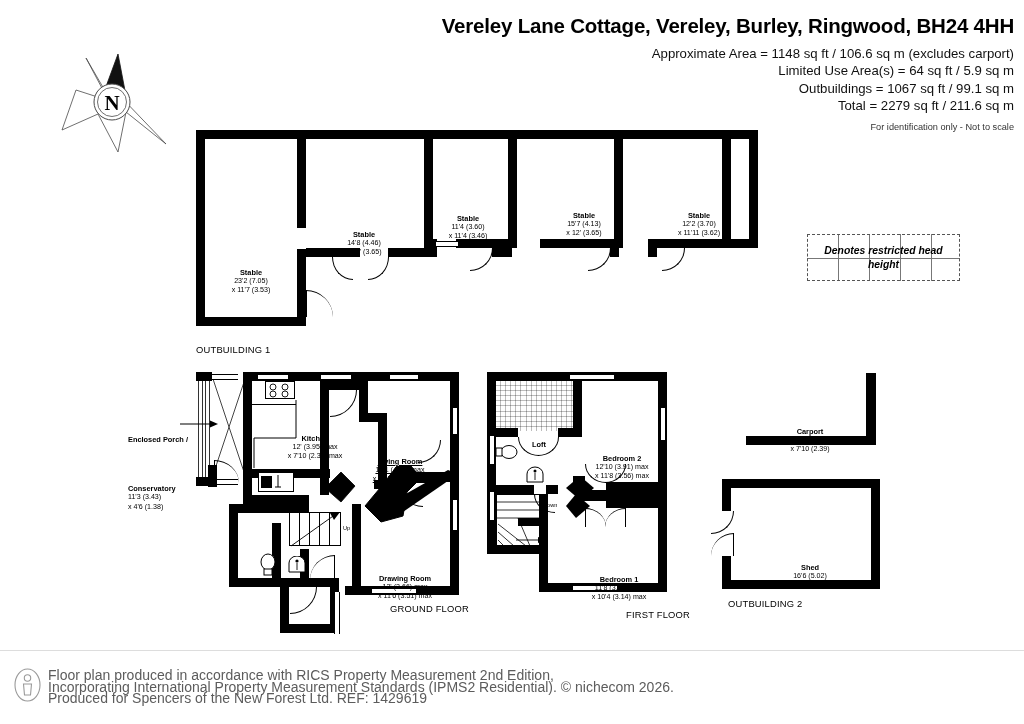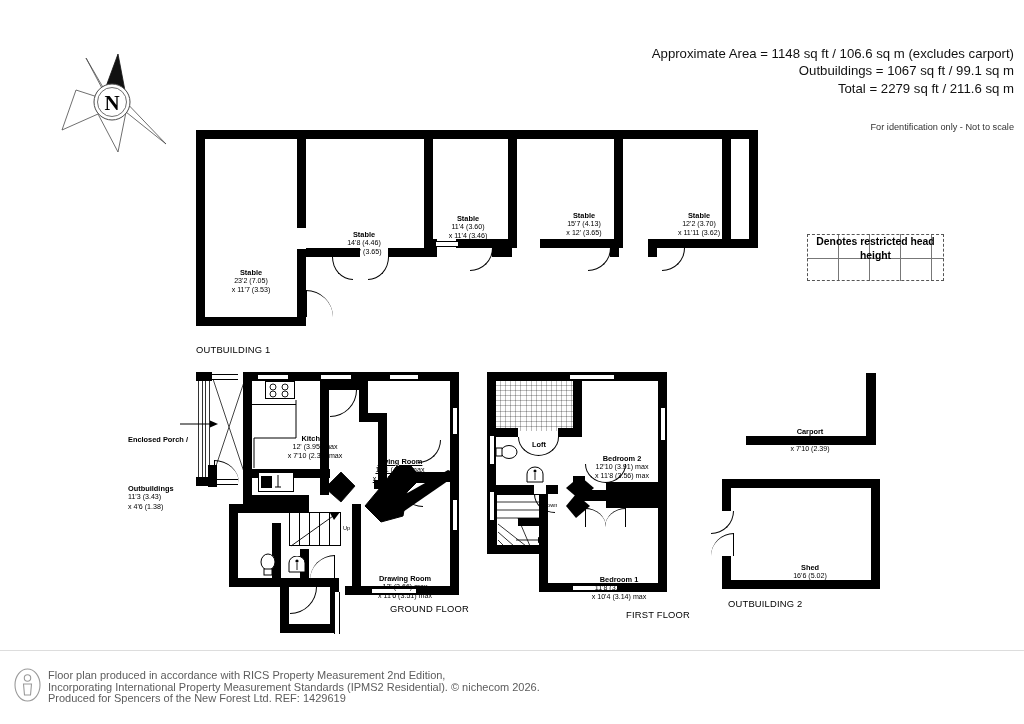--- a/index.html
+++ b/index.html
@@ -48,26 +48,26 @@
   .winv{position:absolute;background:#fff;border-left:1.4px solid #000;border-right:1.4px solid #000;box-sizing:border-box;}
   
   .arc{position:absolute;border:1.1px solid #000;background:transparent;}
   .arc-tr{border-top:none;border-right:none;border-radius:0 0 0 100%;}
   .arc-tl{border-top:none;border-left:none;border-radius:0 0 100% 0;}
   .arc-br{border-bottom:none;border-right:none;border-radius:0 100% 0 0;}
   .arc-bl{border-bottom:none;border-left:none;border-radius:100% 0 0 0;}
 
   
   #legend{
-    left:807px;top:234px;width:137px;height:47px;
+    left:807px;top:234px;width:153px;height:47px;
     border:1.3px dashed #555;box-sizing:border-box;
     background:
       repeating-linear-gradient(to right, transparent 0 30px, #777 30px 31px),
       repeating-linear-gradient(to bottom, transparent 0 23px, #777 23px 24px);
-    display:flex;align-items:flex-start;justify-content:center;
+    display:flex;align-items:center;justify-content:center;font-style:italic;
   }
   #legend span{
     font-size:10.4px;font-weight:bold;line-height:13.5px;text-align:center;color:#000;
   }
 
   
   .hatch{
     position:absolute;
     background:repeating-linear-gradient(to right,#fff 0 4.1px,#bdbdbd 4.1px 5.1px),
                repeating-linear-gradient(to bottom,#fff 0 4.1px,#bdbdbd 4.1px 5.1px);
@@ -77,32 +77,34 @@
   
   .glass{position:absolute;border:1.2px solid #333;background:#fff;box-sizing:border-box;}
 
   
   .stair{position:absolute;border:1.1px solid #000;background:#fff;box-sizing:border-box;}
   .stairline{position:absolute;background:#000;}
   .uptxt{position:absolute;font-size:5.6px;color:#000;}
 
   
   .fix{position:absolute;border:1.1px solid #000;background:#fff;box-sizing:border-box;}
-  #foottext{left:48px;top:670px;font-size:11px;line-height:11.6px;color:#5c5c5c;}
+  #foottext{left:48px;top:670px;font-size:14px;line-height:11.6px;color:#5c5c5c;}
   #footicon{left:14px;top:668px;width:27px;height:34px;}
   .sep{position:absolute;left:0;top:650px;width:1024px;height:1px;background:#ddd;}
 </style>
 </head>
 <body>
 
 <div id="stage">
 
+  <div class="abs" id="title">Vereley Lane Cottage, Vereley, Burley, Ringwood, BH24 4HH</div>
 
   <div class="abs" id="areas">
     <div>Approximate Area = 1148 sq ft / 106.6 sq m (excludes carport)</div>
+    <div>Limited Use Area(s) = 64 sq ft / 5.9 sq m</div>
     <div>Outbuildings = 1067 sq ft / 99.1 sq m</div>
     <div>Total = 2279 sq ft / 211.6 sq m</div>
   </div>
   <div class="abs" id="ident">For identification only - Not to scale</div>
 
   <div class="abs" id="compass">
     <svg width="110" height="105" viewBox="0 0 110 105">
       <g stroke="#4a4a4a" stroke-width="0.8" fill="#ffffff">
         <polygon points="55,50 18,38 4,78 40,62"></polygon>
         <polygon points="55,50 40,62 60,100 68,60"></polygon>
@@ -197,21 +199,21 @@
     <div class="winh" style="left:212px;top:479px;width:26px;height:6px;"></div>
     <div class="arc arc-br" style="left:214px;top:460px;width:24px;height:22px;"></div>
     <div class="wall" style="left:208px;top:465px;width:9px;height:22px;"></div>
 
     <svg class="abs" style="left:180px;top:418px;width:40px;height:12px;">
       <line x1="0" y1="6" x2="34" y2="6" stroke="#000" stroke-width="1.1"></line>
       <polygon points="38,6 30,2.5 30,9.5" fill="#000"></polygon>
     </svg>
     <div class="lbl" style="left:128px;top:395px;width:100px;text-align:left;">
       <b>Enclosed Porch /</b>
-      <b>Outbuildings</b>
+      <b>Conservatory</b>
       <span class="d">11'3 (3.43)</span>
       <span class="d">x 4'6 (1.38)</span>
     </div>
 
     <div class="wall" style="left:243px;top:372px;width:216px;height:9px;"></div>
     <div class="wall" style="left:243px;top:372px;width:9px;height:128px;"></div>
     <div class="wall" style="left:450px;top:372px;width:9px;height:220px;"></div>
     <div class="wall" style="left:243px;top:495px;width:66px;height:9px;"></div>
     <div class="wall" style="left:229px;top:504px;width:80px;height:9px;"></div>
     <div class="wall" style="left:229px;top:504px;width:9px;height:82px;"></div>

